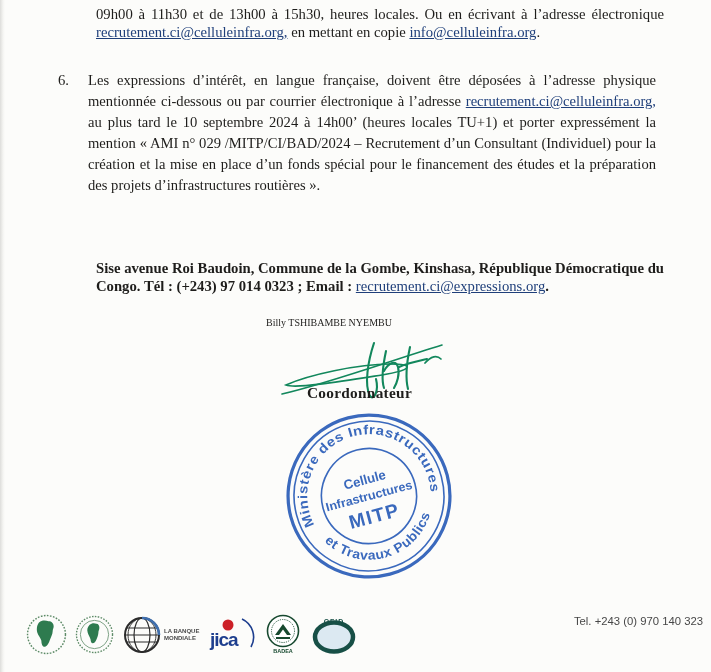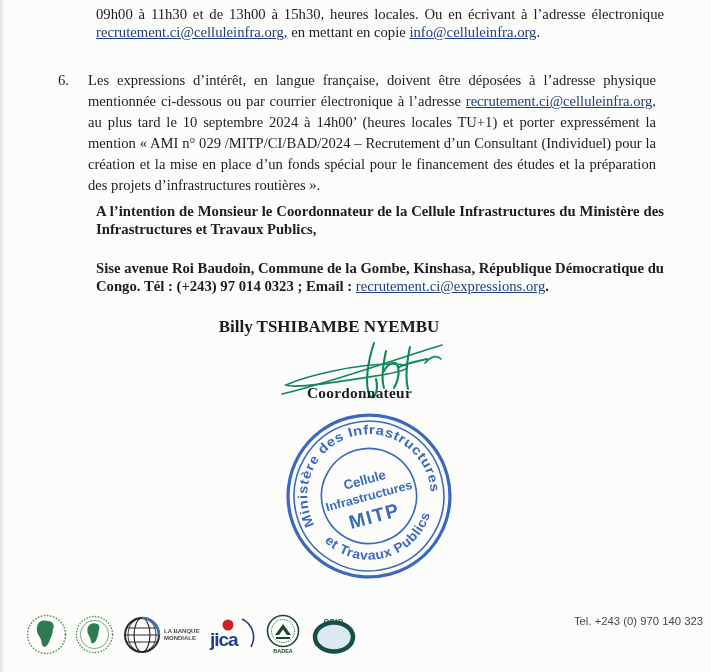--- a/index.html
+++ b/index.html
@@ -14,21 +14,21 @@
     font-size:14.7px;line-height:18px;margin-left:8px;}
   .para-top{top:5px;}
   .item6{position:absolute;left:58px;top:70px;width:598px;display:flex;}
   .item6 .num{flex:0 0 30px;font-size:14.7px;line-height:21px;}
   .item6 .body{flex:1;text-align:justify;font-size:14.6px;line-height:21px;}
   .attention{top:202px;font-weight:700;}
   .sise{top:259px;font-weight:700;}
   .b{font-weight:400;}
   .lnk{color:#1f3f7a;text-decoration:underline;cursor:pointer;}
   .sig-name{position:absolute;left:0;top:317px;width:658px;text-align:center;
-    font-weight:700;font-size:17px;}
+    font-weight:400;font-size:10px;}
   .sig-svg{position:absolute;left:278px;top:333px;}
   .sig-title{position:absolute;left:4px;top:384px;width:711px;text-align:center;
     font-weight:700;font-size:15.3px;letter-spacing:.3px;}
   .stamp-svg{position:absolute;left:283px;top:410px;opacity:.92;}
   .stamp-text{font-family:"Liberation Sans",sans-serif;font-weight:700;}
   .footer{position:absolute;left:0;top:610px;width:711px;height:62px;}
   .logos{position:absolute;left:26px;top:4px;display:flex;align-items:center;gap:8px;}
   .addr{position:absolute;right:8px;top:5px;text-align:right;
     font-family:"Liberation Sans",sans-serif;font-size:11.3px;line-height:13.5px;color:#474747;}
   .logo-lbl{font-family:"Liberation Sans",sans-serif;font-weight:700;}
@@ -39,21 +39,20 @@
 <div class="page">
   <div class="scan-edge"></div>
 
   <div class="para para-top"><span>09h00 à 11h30 et de 13h00 à 15h30, heures locales.  Ou en écrivant à l’adresse électronique </span><a class="lnk">recrutement.ci@celluleinfra.org,</a><span> en mettant en copie </span><a class="lnk">info@celluleinfra.org</a><span>.</span></div>
 
   <div class="item6">
     <div class="num">6.</div>
     <div class="body"><span>Les expressions d’intérêt, en langue française, doivent être déposées à l’adresse physique mentionnée ci-dessous ou par courrier électronique à l’adresse </span><a class="lnk">recrutement.ci@celluleinfra.org,</a><span> au plus </span><span class="b">tard le 10 septembre 2024 à 14h00’ (heures locales TU+1)</span><span> et porter expressément la mention « </span><span class="b">AMI n° 029 /MITP/CI/BAD/2024 – Recrutement d’un Consultant (Individuel) pour la création et la mise en place d’un fonds spécial pour le financement des études et la préparation des projets d’infrastructures routières ».</span></div>
   </div>
 
-  <div class="para attention">A l’intention de Monsieur le Coordonnateur de la Cellule Infrastructures du Ministère des Infrastructures et Travaux Publics,</div>
 
   <div class="para sise"><span>Sise avenue Roi Baudoin, Commune de la Gombe, Kinshasa, République Démocratique du Congo. Tél : (+243) 97 014 0323 ; Email : </span><a class="lnk b">recrutement.ci@expressions.org</a><span>.</span></div>
 
   <div class="sig-name">Billy TSHIBAMBE NYEMBU</div>
 
   <svg class="sig-svg" width="172" height="72" viewBox="0 0 172 72">
     <g stroke="#12875c" fill="none" stroke-linecap="round">
       <path d="M8,52 C30,42 80,31 112,31 C138,31 134,37 104,42 C66,48 18,56 8,52 Z" stroke-width="1.7"></path>
       <path d="M4,61 C48,51 112,28 164,12" stroke-width="1.6"></path>
       <path d="M96,10 C90,28 86,52 92,63 C96,68 101,58 98,46" stroke-width="2.1"></path>

